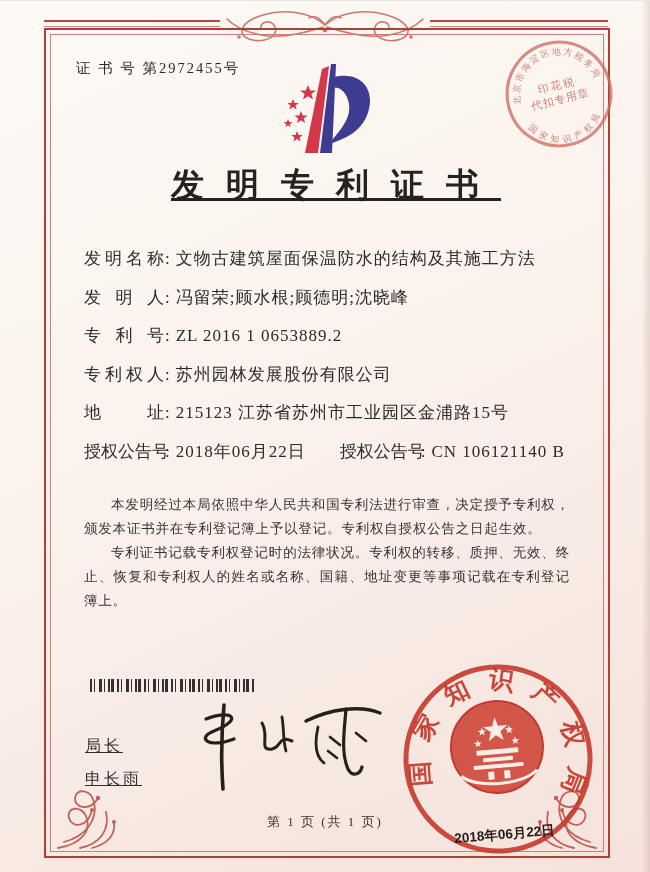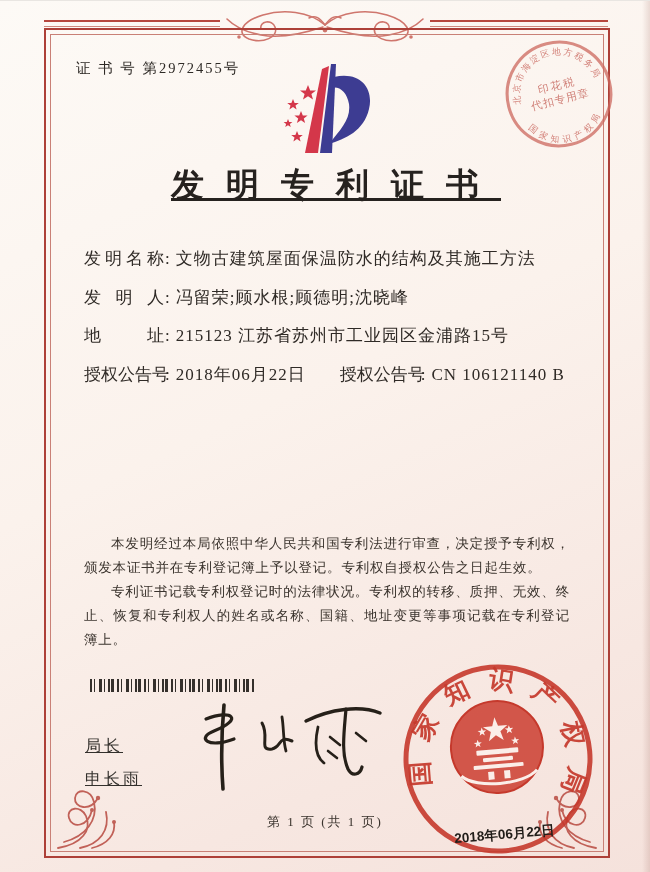--- a/index.html
+++ b/index.html
@@ -31,21 +31,21 @@
 
   
   .fields{position:absolute;left:84px;top:247px;width:490px;font-size:17px;color:#2f2a26;}
   .f-row{margin-bottom:16.5px;line-height:22px;white-space:nowrap;}
   .f-label{display:inline-block;width:80px;text-align:justify;text-align-last:justify;vertical-align:top;}
   .f-colon{display:inline-block;margin:0 6px 0 1px;}
   .f-value{letter-spacing:1px;}
   .f-pair2{display:inline-block;margin-left:34px;}
 
   
-  .paras{position:absolute;left:84px;top:531px;width:486px;font-size:13.5px;line-height:24px;
+  .paras{position:absolute;left:84px;top:492px;width:486px;font-size:13.5px;line-height:24px;
         color:#3a332d;letter-spacing:.8px;text-align:justify;}
   .paras p{margin:0;text-indent:2em;}
 
   
   .barcode{position:absolute;left:90px;top:678px;width:164px;height:13px;background:
     repeating-linear-gradient(90deg,
       #35302c 0 2px,transparent 2px 4px,
       #35302c 4px 5px,transparent 5px 9px,
       #35302c 9px 12px,transparent 12px 14px,
       #35302c 14px 15px,transparent 15px 18px,
@@ -141,20 +141,26 @@
   </svg>
 
   <div class="title">发明专利证书</div>
 
   <div class="fields">
     <div class="f-row">
       <span class="f-label">发明名称</span><span class="f-colon">:</span><span class="f-value">文物古建筑屋面保温防水的结构及其施工方法</span>
     </div>
     <div class="f-row">
       <span class="f-label">发明人</span><span class="f-colon">:</span><span class="f-value">冯留荣;顾水根;顾德明;沈晓峰</span>
+    </div>
+    <div class="f-row">
+      <span class="f-label">专利号</span><span class="f-colon">:</span><span class="f-value">ZL 2016 1 0653889.2</span>
+    </div>
+    <div class="f-row">
+      <span class="f-label">专利权人</span><span class="f-colon">:</span><span class="f-value">苏州园林发展股份有限公司</span>
     </div>
     <div class="f-row">
       <span class="f-label">地址</span><span class="f-colon">:</span><span class="f-value">215123 江苏省苏州市工业园区金浦路15号</span>
     </div>
     <div class="f-row">
       <span class="f-label">授权公告号</span><span class="f-colon">:</span><span class="f-value">2018年06月22日</span><span class="f-pair2"><span class="f-label">授权公告号</span><span class="f-colon">:</span><span class="f-value">CN 106121140 B</span></span>
     </div>
   </div>
 
   <div class="paras">

